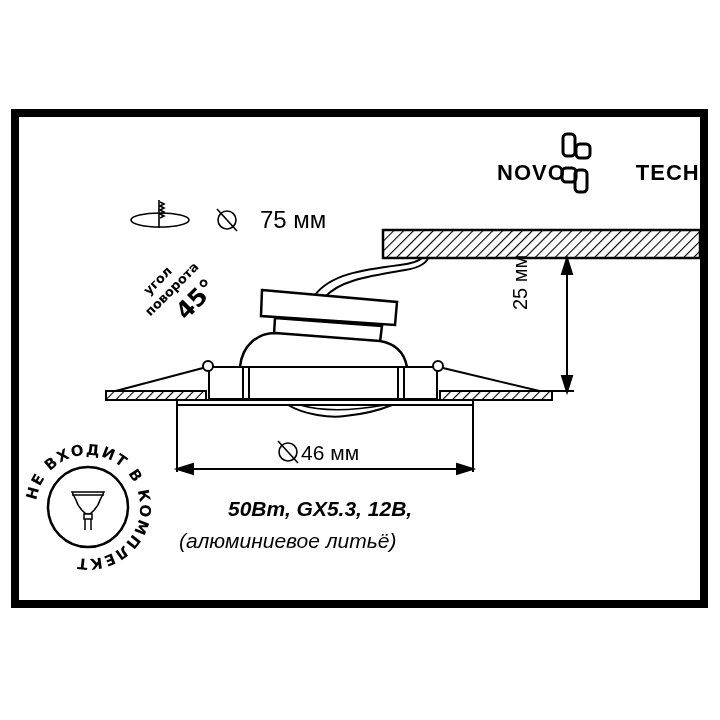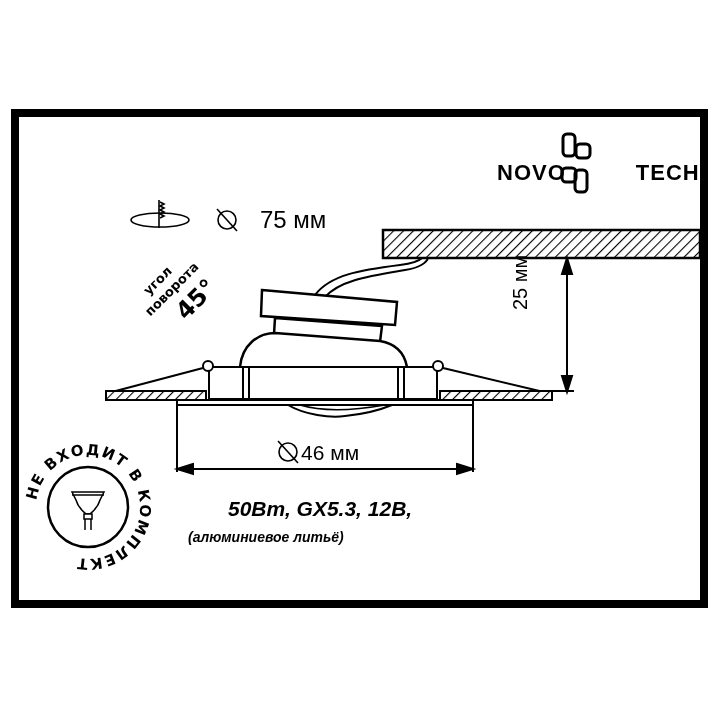--- a/index.html
+++ b/index.html
@@ -6,21 +6,21 @@
     body { width: 720px; height: 720px; position: relative; overflow: hidden; font-family: "Liberation Sans", sans-serif; color: #000; }
     .frame { position: absolute; left: 11px; top: 109px; width: 681px; height: 483px; border: 8px solid #000; background: #fff; }
     svg.drawing { position: absolute; left: 0; top: 0; width: 720px; height: 720px; }
     .lbl { position: absolute; white-space: nowrap; line-height: 1; }
     .logo { left: 497px; top: 162px; font-size: 22px; letter-spacing: 1px; font-weight: bold; }
     .logo .l { display: inline-block; }
     .cut-label { left: 260px; top: 208px; font-size: 24px; }
     .dia93 { left: 301px; top: 442px; font-size: 21px; }
     .dim25 { left: 510px; top: 310px; font-size: 20px; transform: rotate(-90deg); transform-origin: left top; }
     .spec1 { left: 208px; top: 498px; font-size: 21px; font-weight: bold; font-style: italic; margin-left: 20px; }
-    .spec2 { left: 188px; top: 530px; font-size: 14px; font-weight: bold; font-style: italic; }
+    .spec2 { left: 179px; top: 530px; font-size: 21px; font-weight: normal; font-style: italic; }
     .angle { position: absolute; left: 112px; top: 228px; width: 140px; height: 120px; }
   </style>
 </head>
 <body>
 
 <div class="frame"></div>
 
 <svg class="drawing" viewBox="0 0 720 720" xmlns="http://www.w3.org/2000/svg">
   <defs>
     <pattern id="hatch" width="7" height="7" patternUnits="userSpaceOnUse" patternTransform="rotate(45)">

